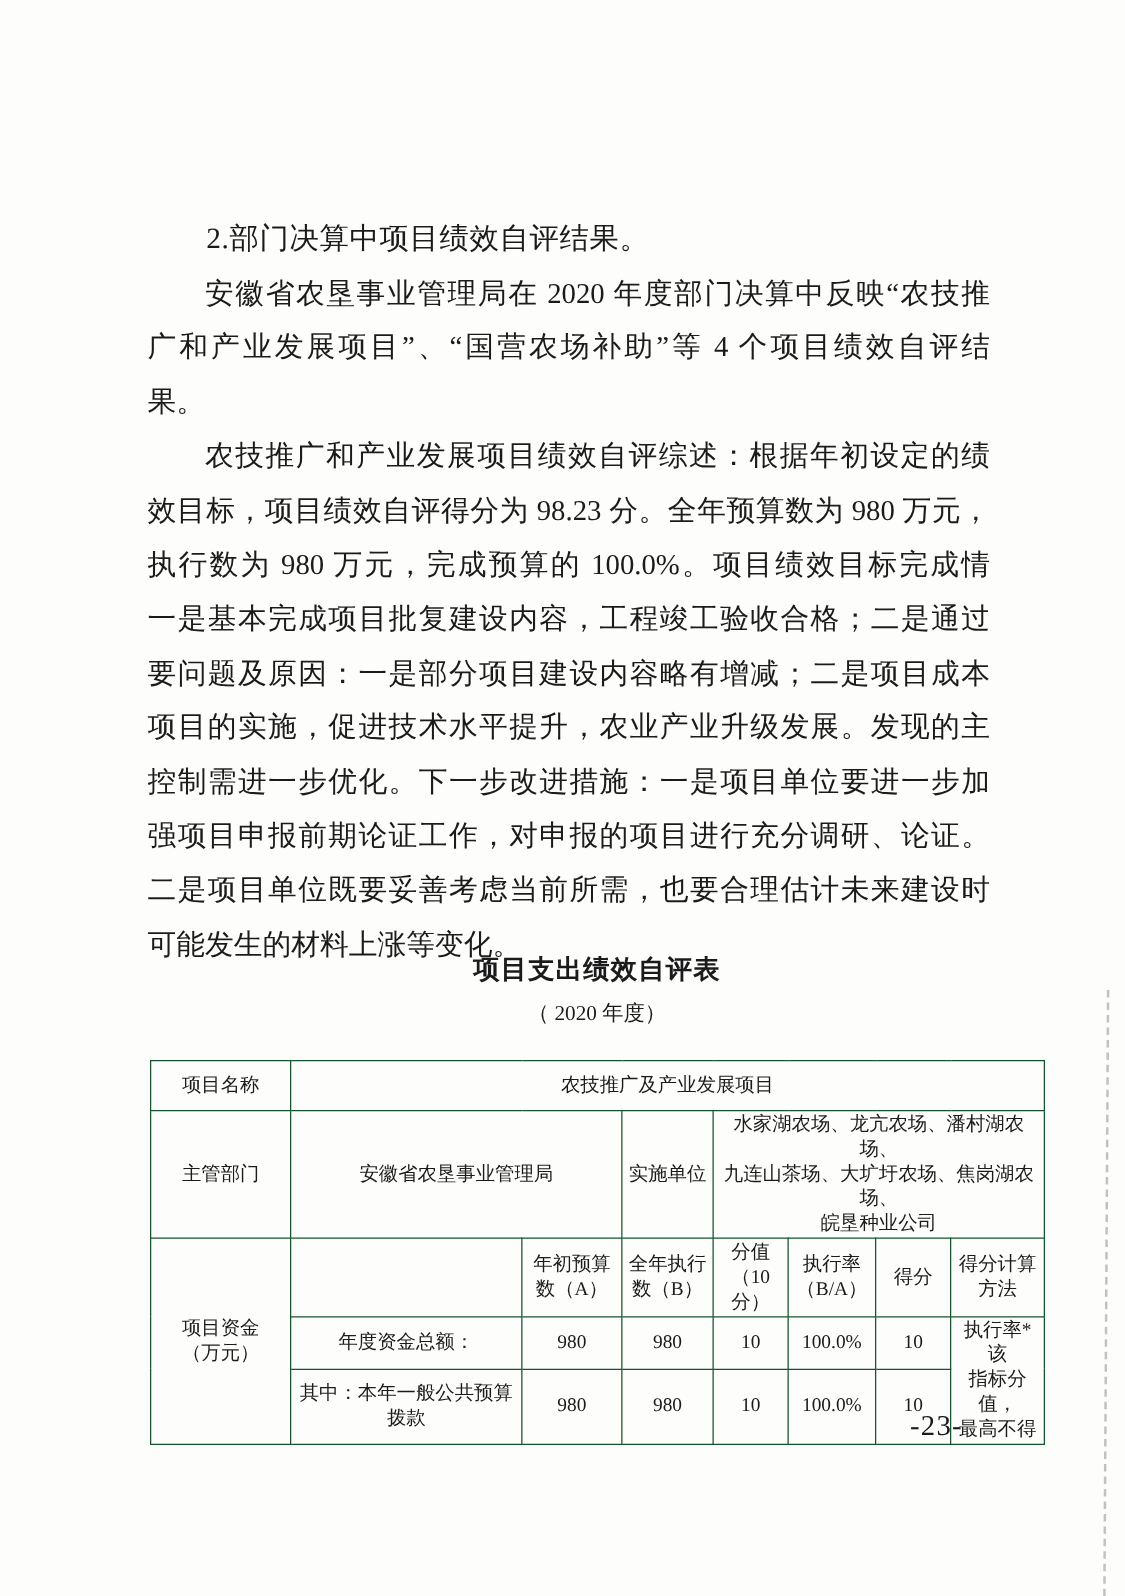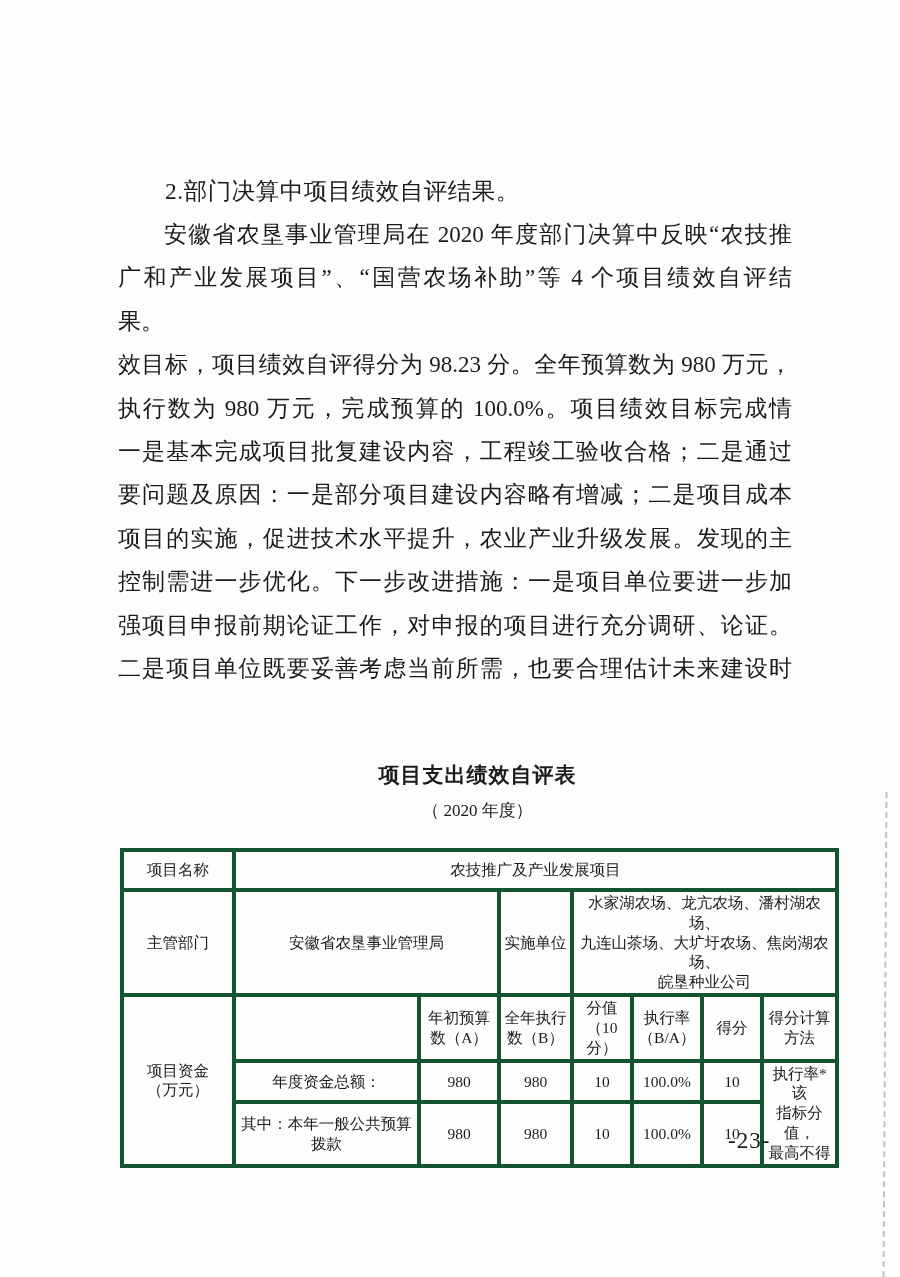--- a/index.html
+++ b/index.html
@@ -41,21 +41,21 @@
   .tbl-subtitle{
     position:absolute;left:120px;top:796px;width:715px;
     text-align:center;font-size:17px;line-height:30px;
   }
   table.selfeval{
     position:absolute;left:120px;top:848px;
     border-collapse:collapse;table-layout:fixed;
     width:715px;
   }
   table.selfeval td{
-    border:4px solid #14532d;
+    border:1px solid #14532d;
     padding:1px 3px;
     text-align:center;vertical-align:middle;
     font-size:15.5px;line-height:1.28;
     overflow:hidden;
   }
   td.big{font-size:17px;}
   td.farms{font-size:16px;}
   td.pre{white-space:pre-line;}
   tr.r1{height:40px;}
   tr.r2{height:81px;}
@@ -77,28 +77,30 @@
 <body>
 
 <div class="page">
 
   <div class="heading">2.部门决算中项目绩效自评结果。</div>
 
   <div class="bodytext">
     <div class="ln full ind">安徽省农垦事业管理局在 2020 年度部门决算中反映“农技推</div>
     <div class="ln full">广和产业发展项目”、“国营农场补助”等 4 个项目绩效自评结</div>
     <div class="ln last">果。</div>
+    <div class="ln full ind">农技推广和产业发展项目绩效自评综述：根据年初设定的绩</div>
     <div class="ln full">效目标，项目绩效自评得分为 98.23 分。全年预算数为 980 万元，</div>
     <div class="ln full">执行数为 980 万元，完成预算的 100.0%。项目绩效目标完成情况：</div>
     <div class="ln full">一是基本完成项目批复建设内容，工程竣工验收合格；二是通过</div>
     <div class="ln full">要问题及原因：一是部分项目建设内容略有增减；二是项目成本</div>
     <div class="ln full">项目的实施，促进技术水平提升，农业产业升级发展。发现的主</div>
     <div class="ln full">控制需进一步优化。下一步改进措施：一是项目单位要进一步加</div>
     <div class="ln full">强项目申报前期论证工作，对申报的项目进行充分调研、论证。</div>
     <div class="ln full">二是项目单位既要妥善考虑当前所需，也要合理估计未来建设时</div>
+    <div class="ln last">可能发生的材料上涨等变化。</div>
   </div>
 
   <div class="tbl-title">项目支出绩效自评表</div>
   <div class="tbl-subtitle">（ 2020 年度）</div>
 
   <table class="selfeval">
     <colgroup>
       <col style="width:112px">
       <col style="width:185px">
       <col style="width:80px">

